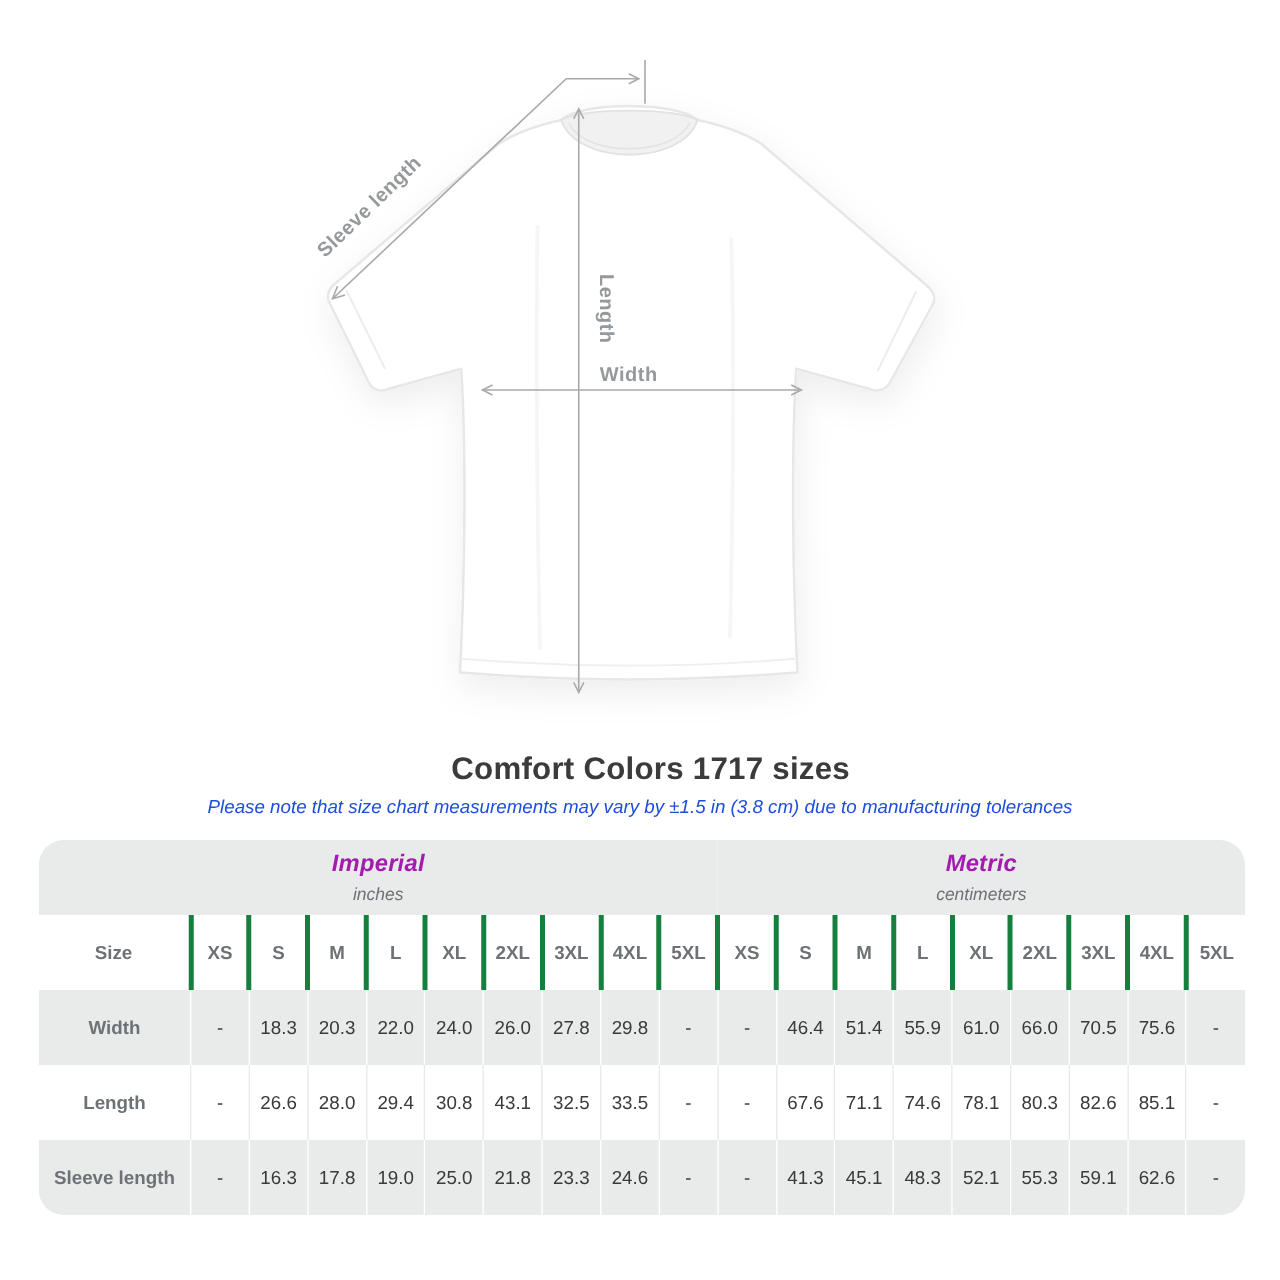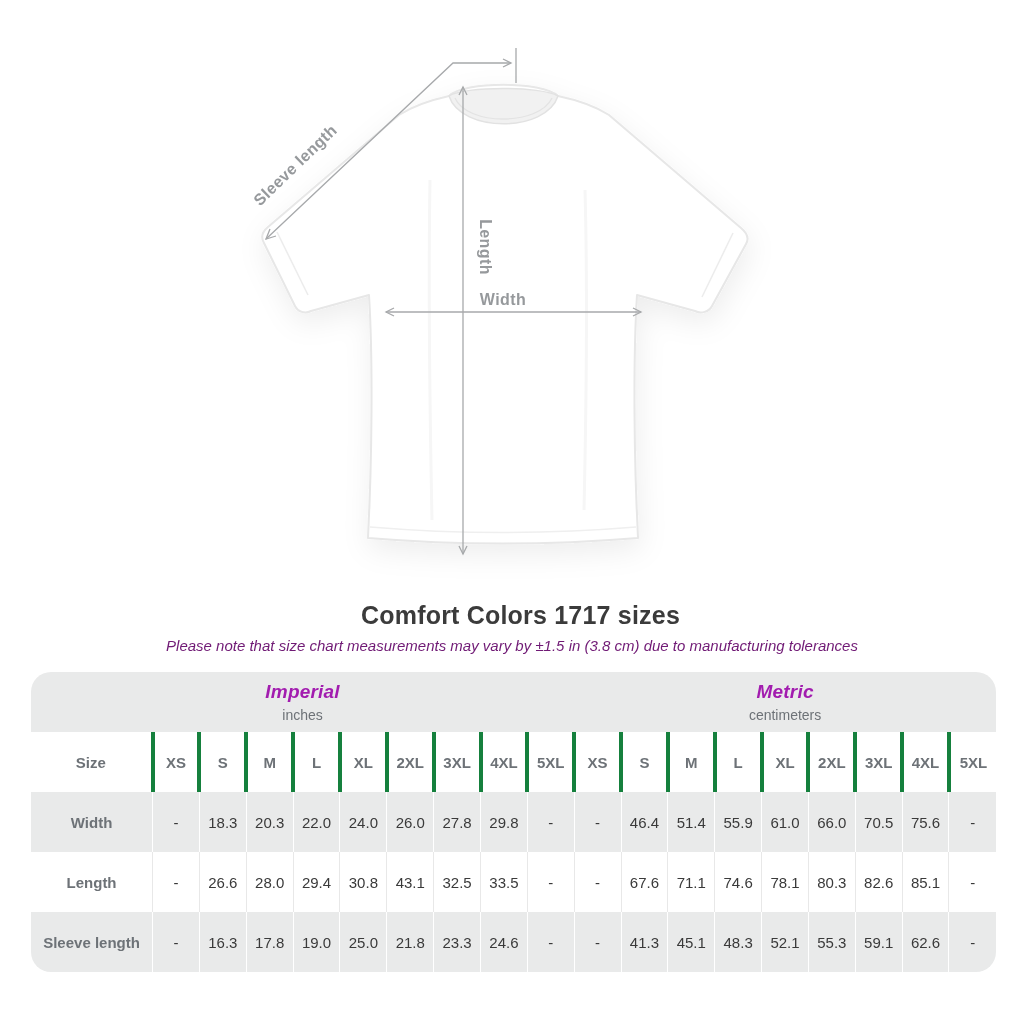--- a/index.html
+++ b/index.html
@@ -41,21 +41,21 @@
     font-size: 25px;
     font-weight: bold;
     color: #3b3b3b;
     letter-spacing: 0.2px;
     margin-left: 17px;
   }
   .page-note {
     margin-top: 7px;
     font-size: 15px;
     font-style: italic;
-    color: #701a75;
+    color: #1d4ed8;
   }
 
   
   .table-wrap {
     position: absolute;
     top: 672px; left: 31px;
     width: 965px;
     border-radius: 20px;
     overflow: hidden;
   }
@@ -73,20 +73,21 @@
   .unit-label {
     font-size: 19px;
     font-weight: bold;
     font-style: italic;
     color: #a21caf;
     letter-spacing: 0.2px;
   }
   .unit-sub {
     margin-top: 4px;
     font-size: 14px;
+    font-style: italic;
     color: #6d7277;
   }
   .size-table td {
     height: 58px;
     text-align: center;
     vertical-align: middle;
     font-size: 15px;
   }
   tr.head-row td {
     background: #ffffff;

